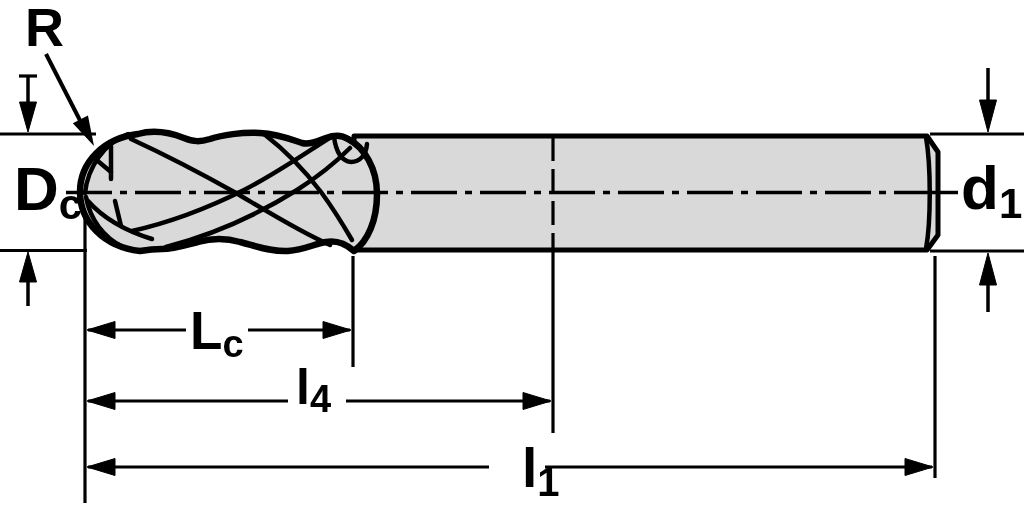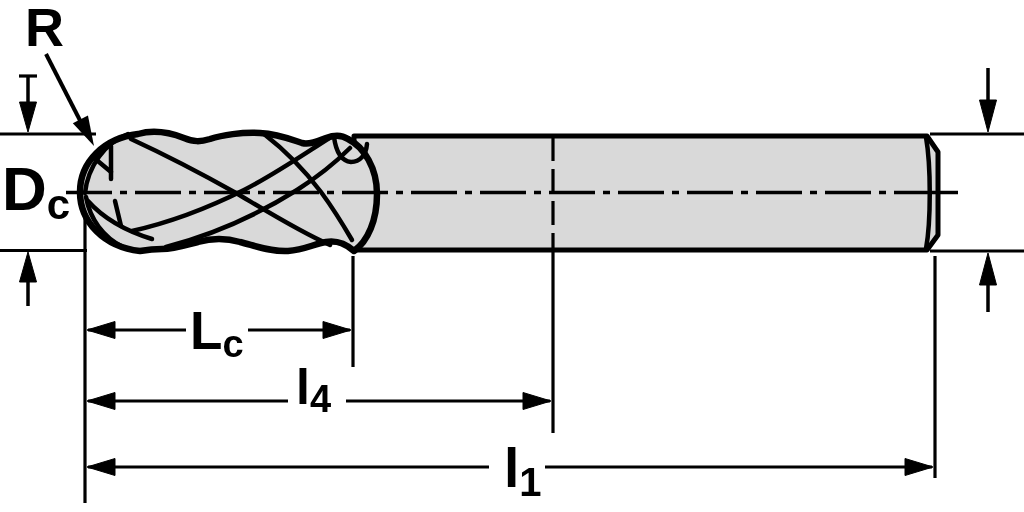--- a/index.html
+++ b/index.html
@@ -16,29 +16,29 @@
     position: absolute;
     color: var(--line);
     line-height: 1;
     white-space: nowrap;
     font-weight: 700;
     letter-spacing: 0;
     user-select: none;
   }
   .dim-label .sub { display: inline-block; transform: translateY(0.22em); }
   .label-r   { left: 25px;  top: 0px;   font-size: 54px; }
-  .label-dc  { left: 2px;   top: 158px; font-size: 62px; }
+  .label-dc  { left: 14px;   top: 158px; font-size: 62px; }
   .label-dc .sub  { font-size: 42px; }
   .label-d1  { left: 961px; top: 157px; font-size: 62px; }
   .label-d1 .sub  { font-size: 42px; }
   .label-lc  { left: 190px; top: 304px; font-size: 53px; }
   .label-lc .sub  { font-size: 38px; }
   .label-l4  { left: 296px; top: 362px; font-size: 50px; }
   .label-l4 .sub  { font-size: 38px; }
-  .label-l1  { left: 504px; top: 441px; font-size: 55px; }
+  .label-l1  { left: 522px; top: 441px; font-size: 55px; }
   .label-l1 .sub  { font-size: 40px; }
 </style>
 </head>
 <body>
 
 <div class="stage">
 
   <svg width="1024" height="512" viewBox="0 0 1024 512">
 
     <g>
@@ -139,20 +139,23 @@
   </svg>
 
   <div class="dim-label label-r">
     <span>R</span>
   </div>
 
   <div class="dim-label label-dc">
     <span>D</span><span class="sub">c</span>
   </div>
 
+  <div class="dim-label label-d1">
+    <span>d</span><span class="sub">1</span>
+  </div>
 
   <div class="dim-label label-lc">
     <span>L</span><span class="sub">c</span>
   </div>
 
   <div class="dim-label label-l4">
     <span>l</span><span class="sub">4</span>
   </div>
 
   <div class="dim-label label-l1">

